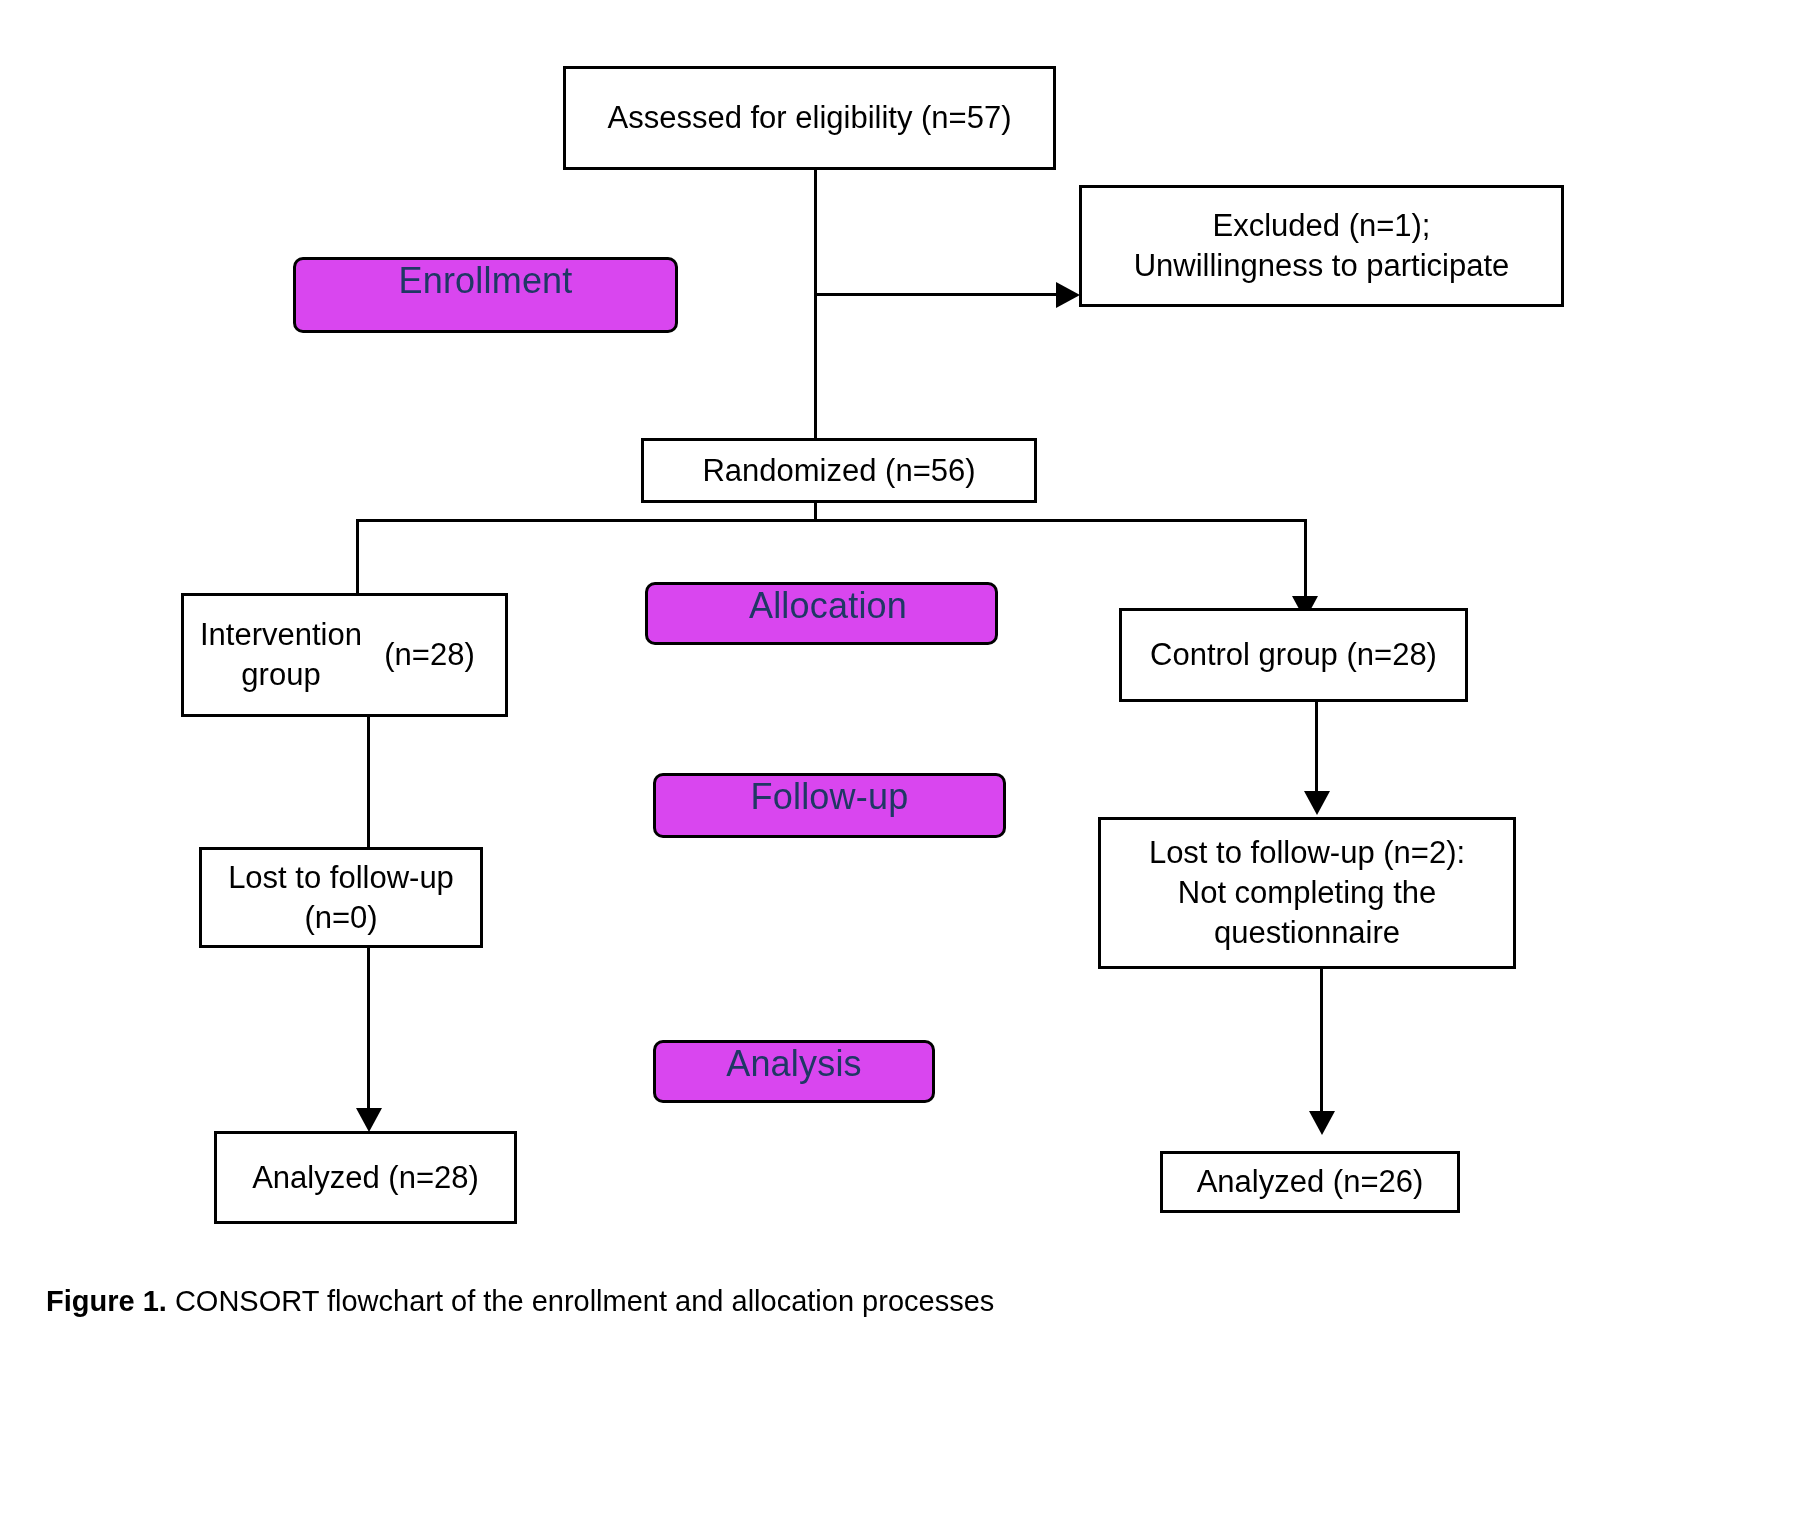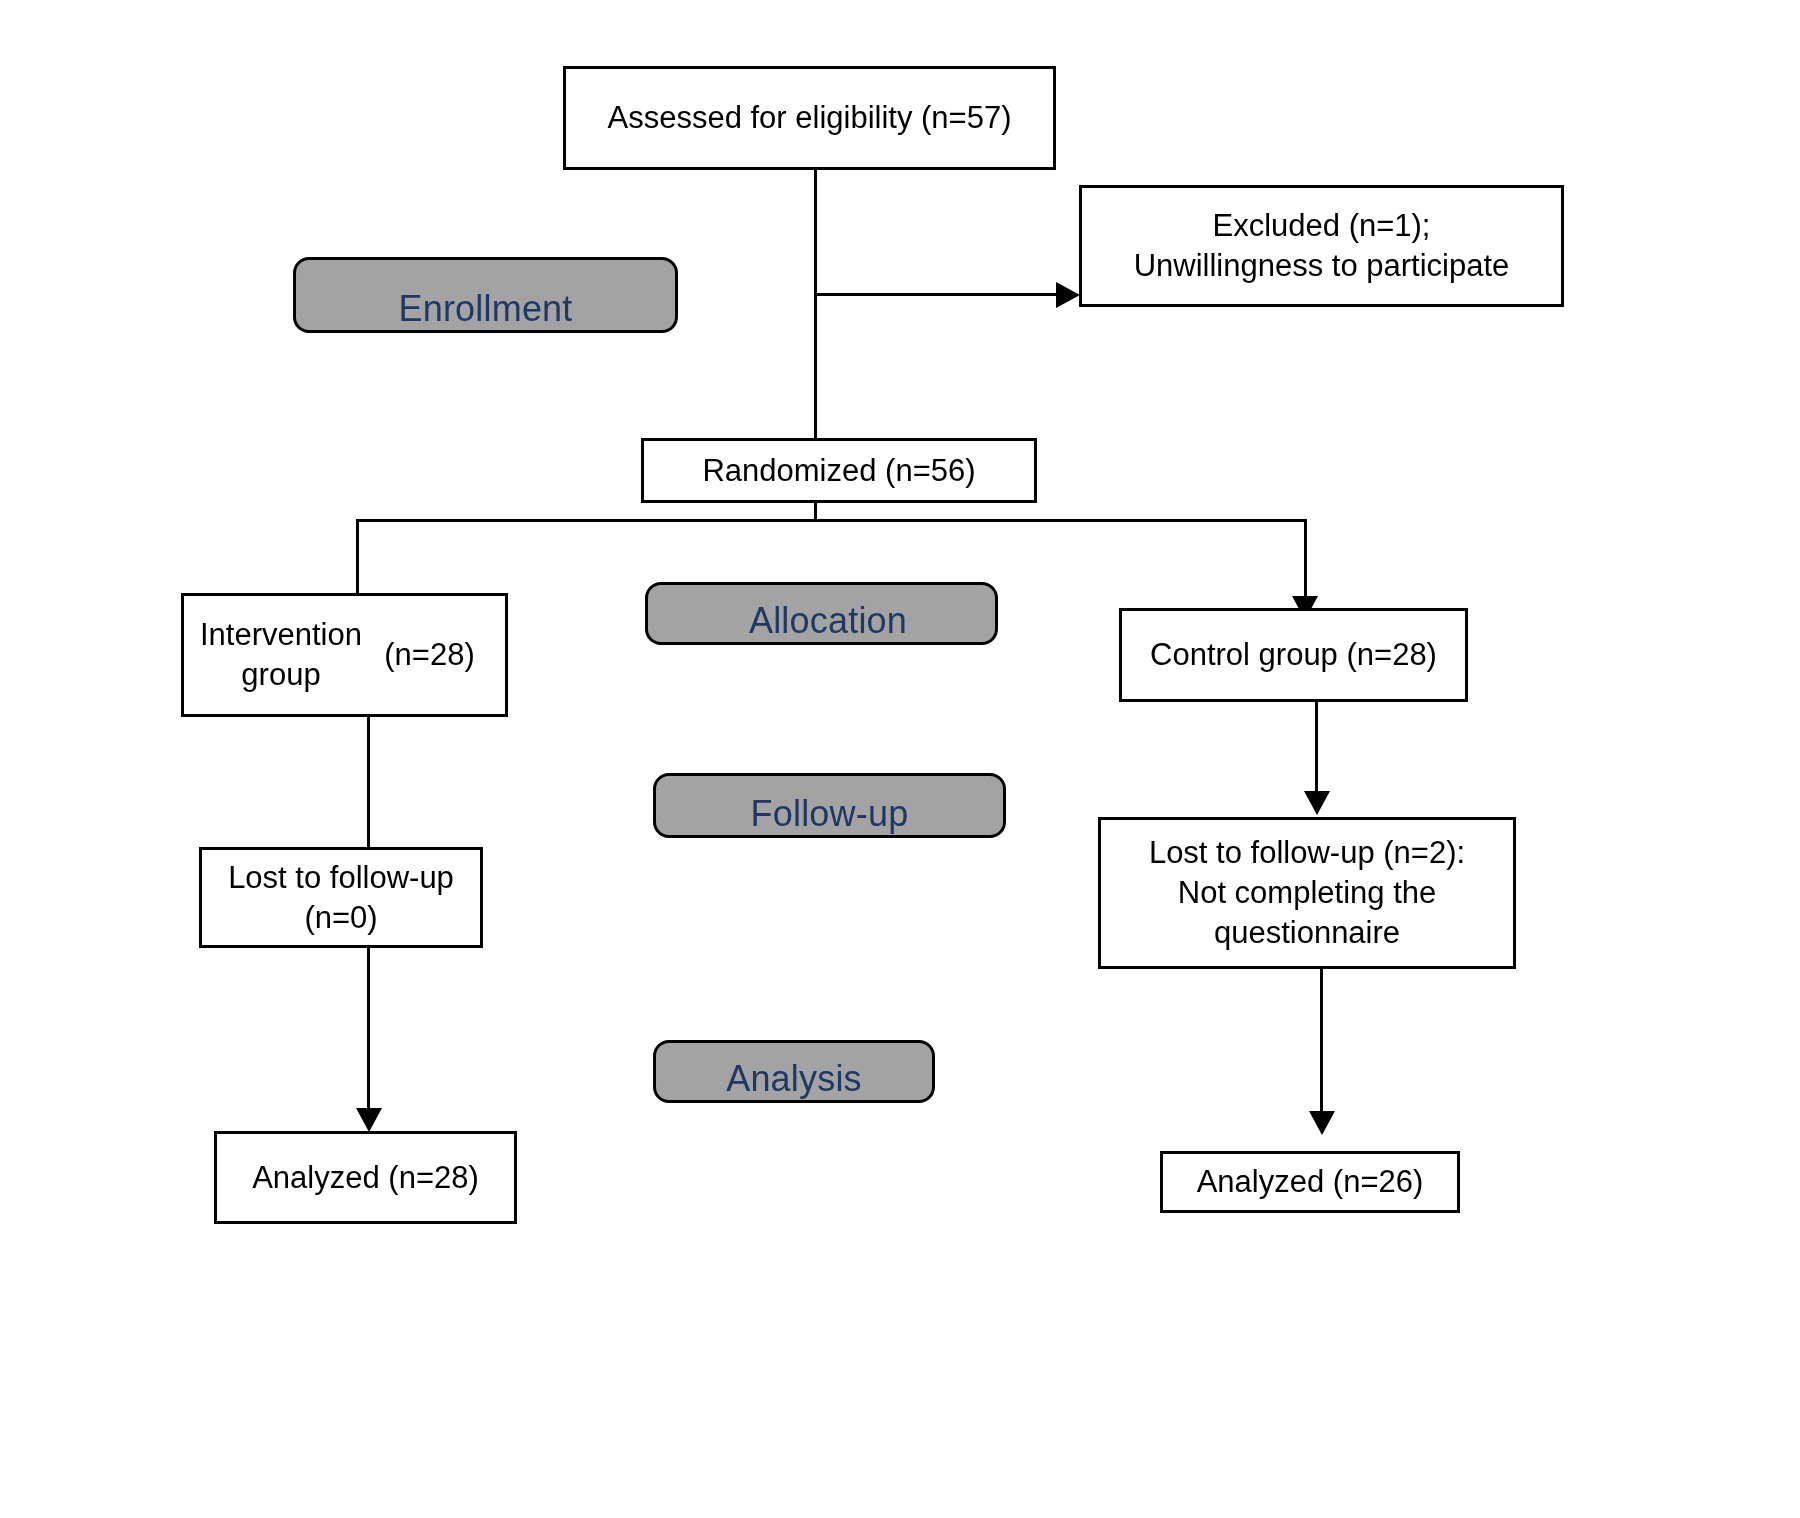--- a/index.html
+++ b/index.html
@@ -33,25 +33,25 @@
     line-height: 1.28;
     color: #000000;
     padding: 2px 8px;
   }
   .fbox span { display: block; width: 100%; }
   
   .pill {
     position: absolute;
     box-sizing: border-box;
     border: 3px solid #000000;
-    border-radius: 16px;
-    background: #a3a3a3;
+    border-radius: 10px;
+    background: #d946ef;
     color: #1f3864;
     display: flex;
-    align-items: flex-end;
+    align-items: flex-start;
     justify-content: center;
     font-size: 36px;
     letter-spacing: 0.2px;
   }
   
   .vline, .hline {
     position: absolute;
     background: #000000;
   }
   .vline { width: 3px; }
@@ -159,14 +159,17 @@
   </div>
 
   <div class="fbox" style="left:214px; top:1131px; width:303px; height:93px;">
     <span>Analyzed (n=28)</span>
   </div>
 
   <div class="fbox" style="left:1160px; top:1131px; width:300px; height:62px;margin-top:20px;">
     <span>Analyzed (n=26)</span>
   </div>
 
+  <div id="caption">
+    <b>Figure 1.</b><span> CONSORT flowchart of the enrollment and allocation processes</span>
+  </div>
 
 </div>
 
 </body></html>

